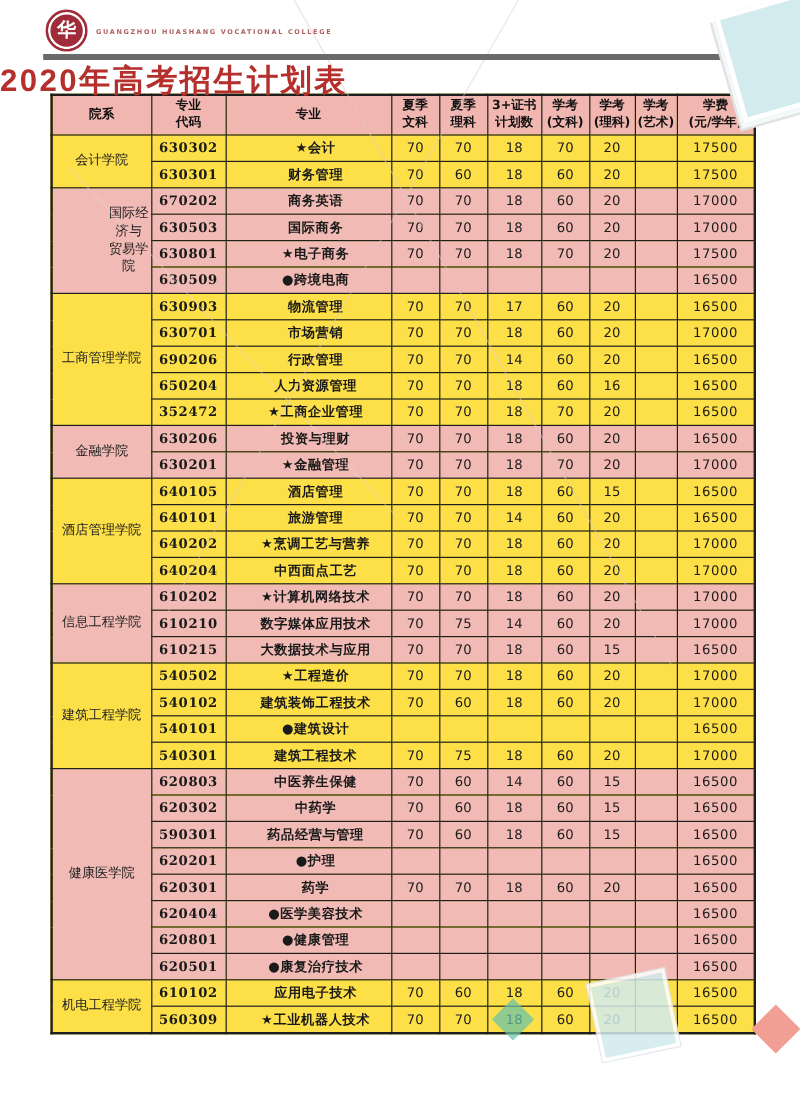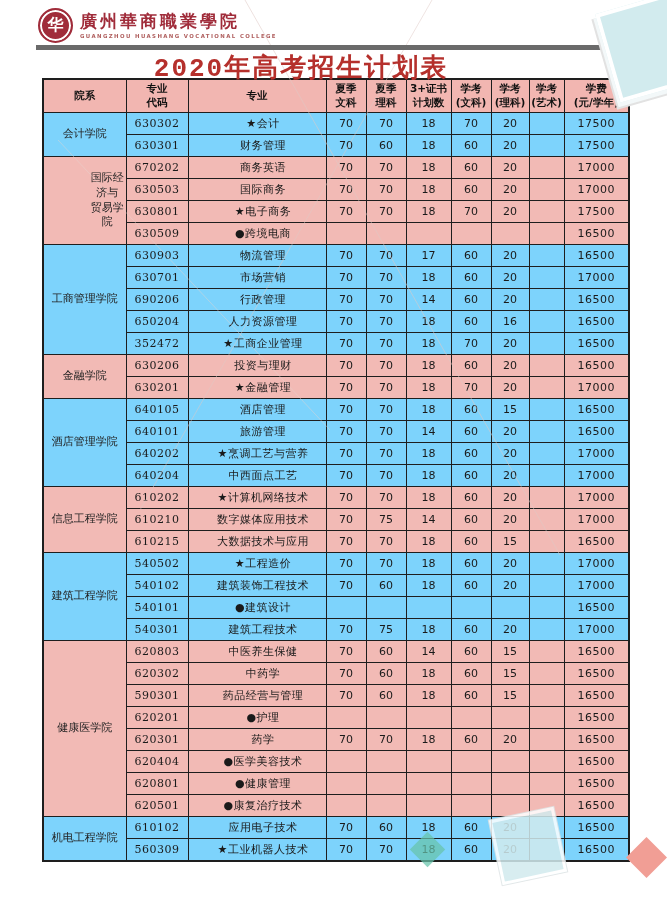--- a/index.html
+++ b/index.html
@@ -31,43 +31,43 @@
   }
   .logo-text .cn{
     color:var(--logo-red);font-weight:bold;font-size:17px;letter-spacing:3px;
     font-family:"DejaVu Serif","Liberation Serif",serif;line-height:1.1;
   }
   .logo-text .en{
     color:#b0605f;font-size:5.4px;letter-spacing:1.4px;margin-top:2px;font-weight:bold;
   }
   .gray-bar{position:absolute;left:36px;top:45px;width:590px;height:5px;background:var(--gray-bar);z-index:2;}
   .title{
-    position:absolute;left:0;top:50px;width:602px;margin:0;text-align:center;
+    position:absolute;left:0;top:50px;width:602px;margin:0;text-align:left;
     font-size:26px;font-weight:bold;color:var(--title-red);
-    font-family:Liberation Mono, monospace;letter-spacing:2px;z-index:3;
+    font-family:Liberation Sans, sans-serif;letter-spacing:2px;z-index:3;
   }
   
   table.plan{
     position:absolute;left:42px;top:78px;width:586px;
     border-collapse:collapse;table-layout:fixed;
-    border:2px solid var(--border);z-index:1;background:#7dd3fc;
+    border:2px solid var(--border);z-index:1;background:#fde047;
   }
   .plan th,.plan td{
     border:1px solid var(--border);text-align:center;vertical-align:middle;
     padding:0;overflow:hidden;
   }
   .plan thead th{
     background:var(--pink);height:32px;font-size:10.5px;font-weight:bold;
     white-space:pre-line;line-height:1.3;color:#111;
   }
   .plan tbody td{height:21px;font-size:11px;}
   .plan tbody tr.pink td{background:var(--pink-row);}
   td.dept{font-size:12px;color:#222;line-height:1.35;}
-  td.code{font-family:"DejaVu Serif","Liberation Serif",serif;font-weight:normal;font-size:11px;letter-spacing:.5px;}
-  td.major{font-size:11px;font-weight:normal;letter-spacing:.5px;padding-left:12px;}
+  td.code{font-family:"DejaVu Serif","Liberation Serif",serif;font-weight:bold;font-size:11px;letter-spacing:.5px;}
+  td.major{font-size:11px;font-weight:bold;letter-spacing:.5px;padding-left:12px;}
   td.num{font-size:11px;}
   td.tuition{font-size:11.5px;letter-spacing:.5px;}
   
   .bg-lines{position:absolute;left:0;top:0;z-index:2;pointer-events:none;}
   .decor{position:absolute;pointer-events:none;}
   .book-top{
     left:606px;top:0px;width:82px;height:84px;background:var(--decor-blue);
     transform:rotate(-16deg);border:4px solid #fff;
     box-shadow:-3px 4px 0 0 #f3f8f9, -4px 5px 0 1px #e2e2e2;z-index:4;
   }
@@ -92,21 +92,20 @@
 
   <svg class="bg-lines" width="667" height="917">
     <line x1="245" y1="0" x2="560" y2="555" stroke="#dfc9c5" stroke-width="1" opacity="0.55"></line>
     <line x1="432" y1="0" x2="140" y2="510" stroke="#dfc9c5" stroke-width="1" opacity="0.5"></line>
     <line x1="58" y1="140" x2="330" y2="430" stroke="#e6d4d0" stroke-width="1" opacity="0.45"></line>
   </svg>
 
   <div class="logo-row">
     <div class="emblem">华</div>
     <div class="logo-text">
-      <div class="cn">廣州華商職業學院</div>
       <div class="en">GUANGZHOU HUASHANG VOCATIONAL COLLEGE</div>
     </div>
   </div>
 
   <div class="gray-bar"></div>
 
   <h1 class="title">2020年高考招生计划表</h1>
 
   <table class="plan">
     <colgroup>

